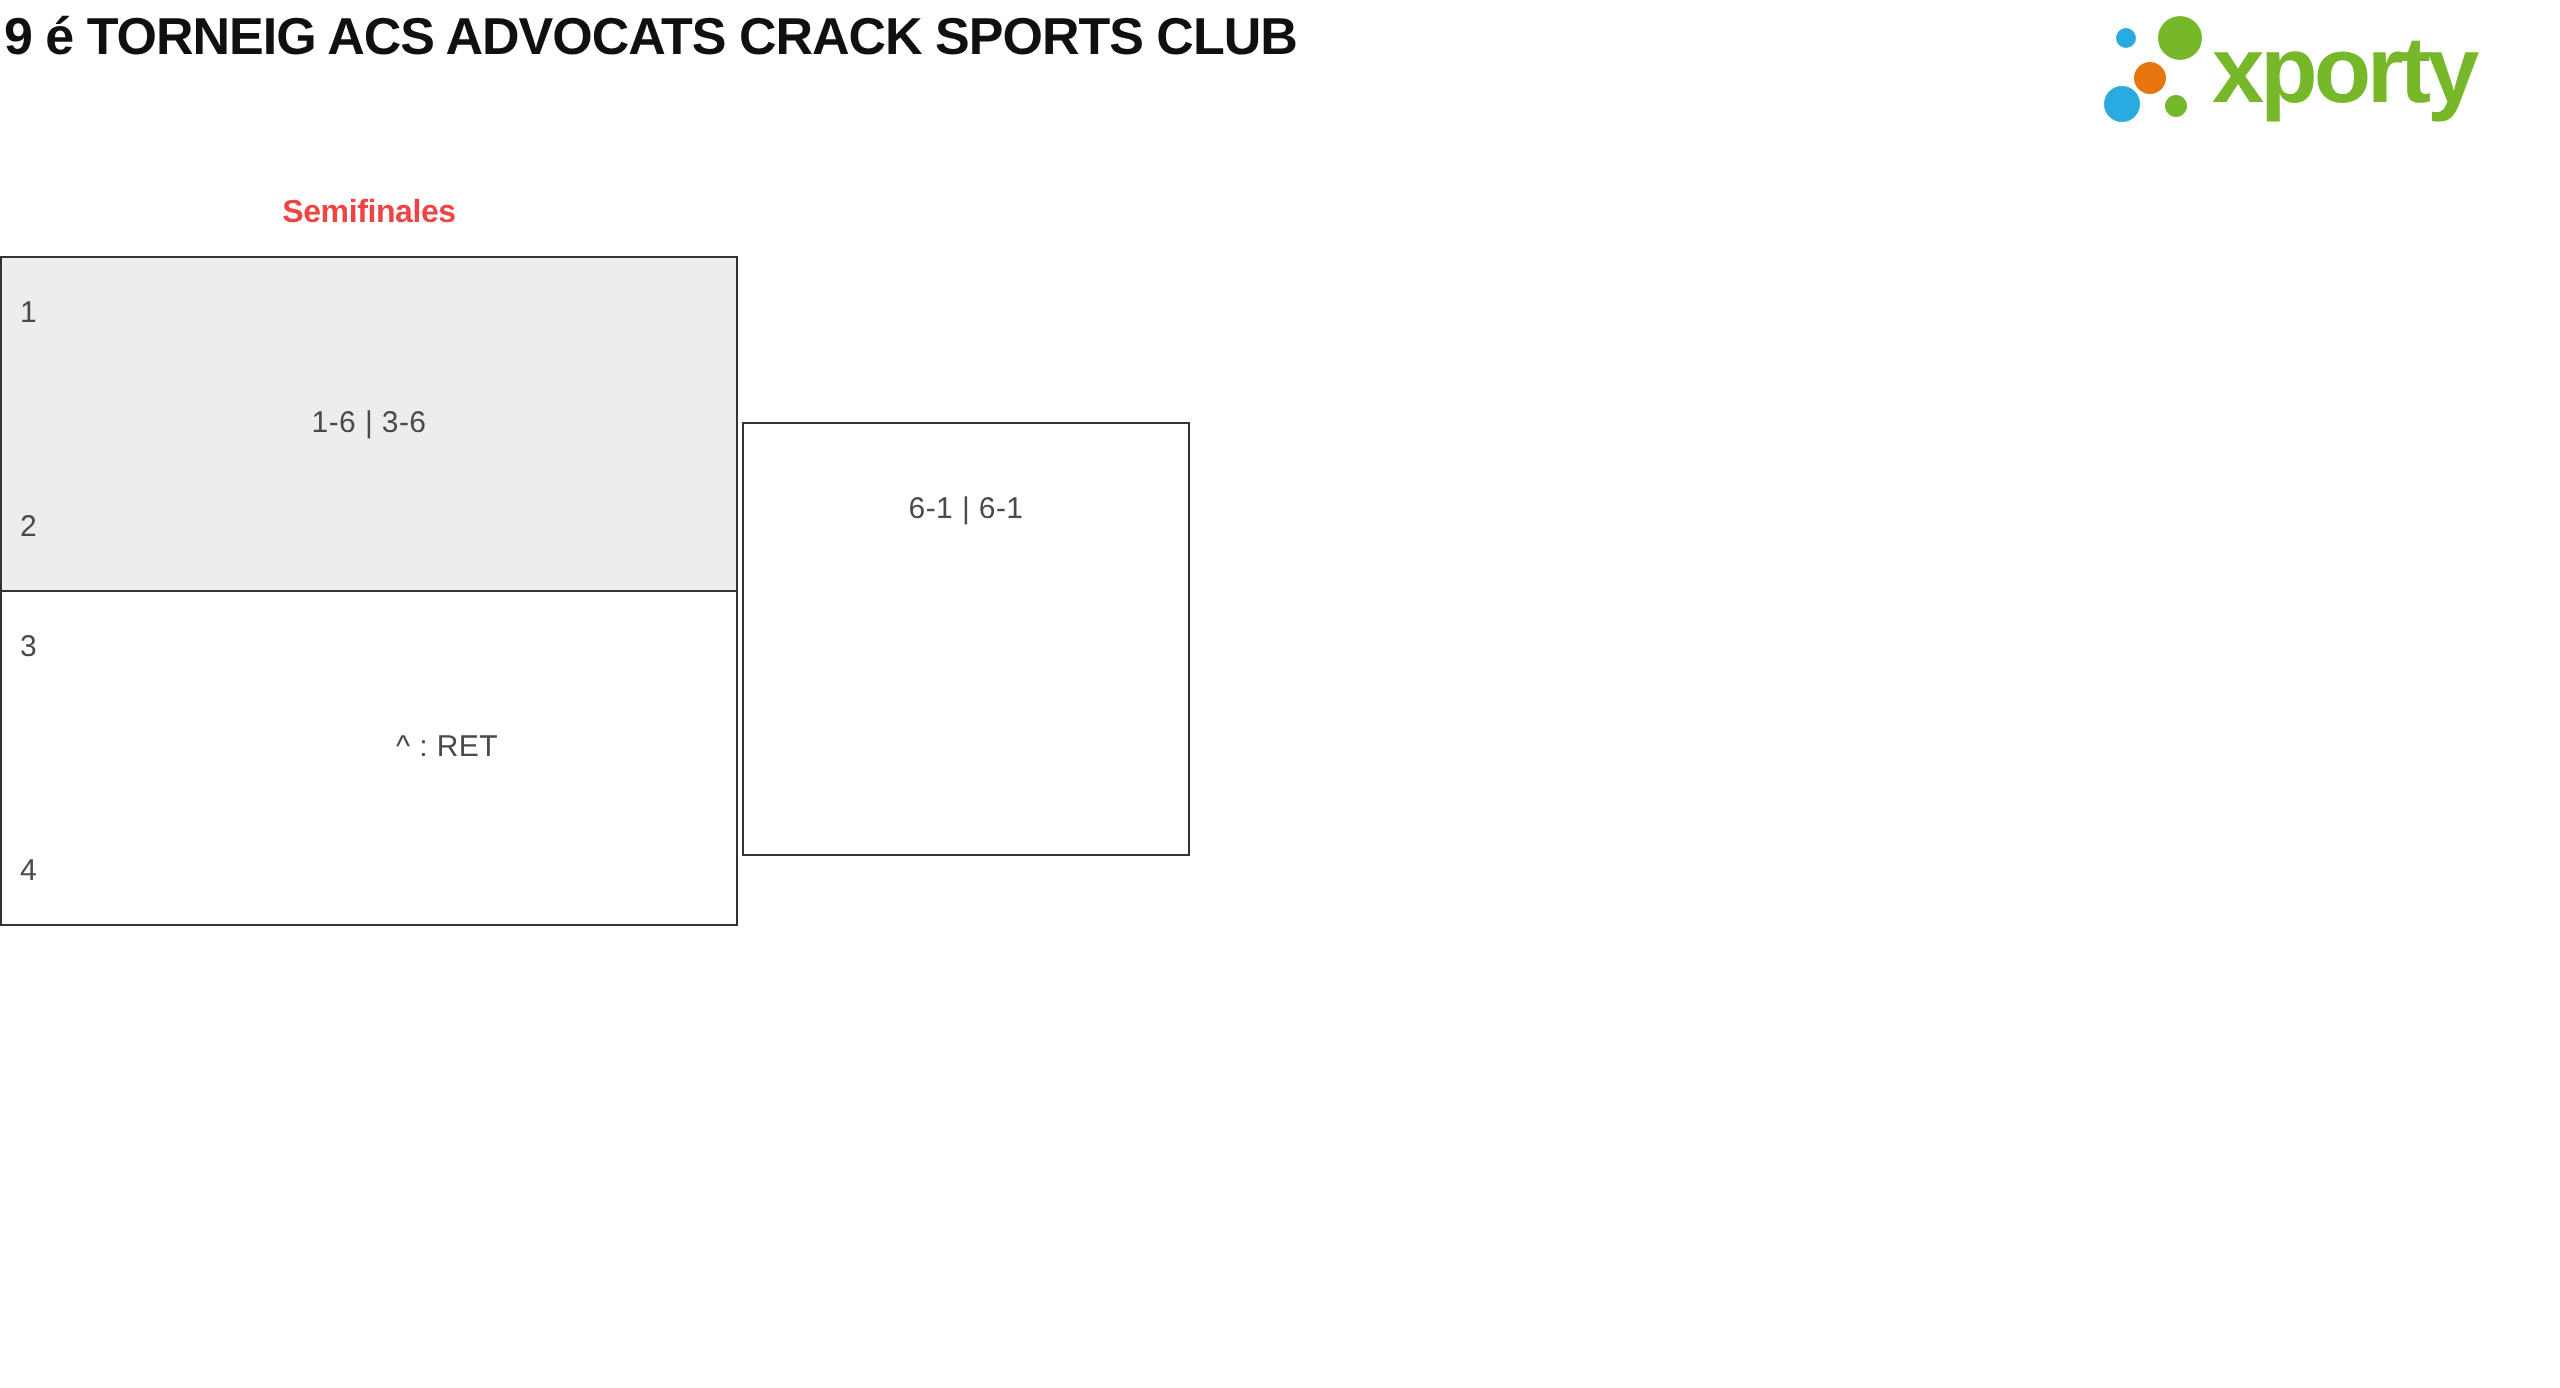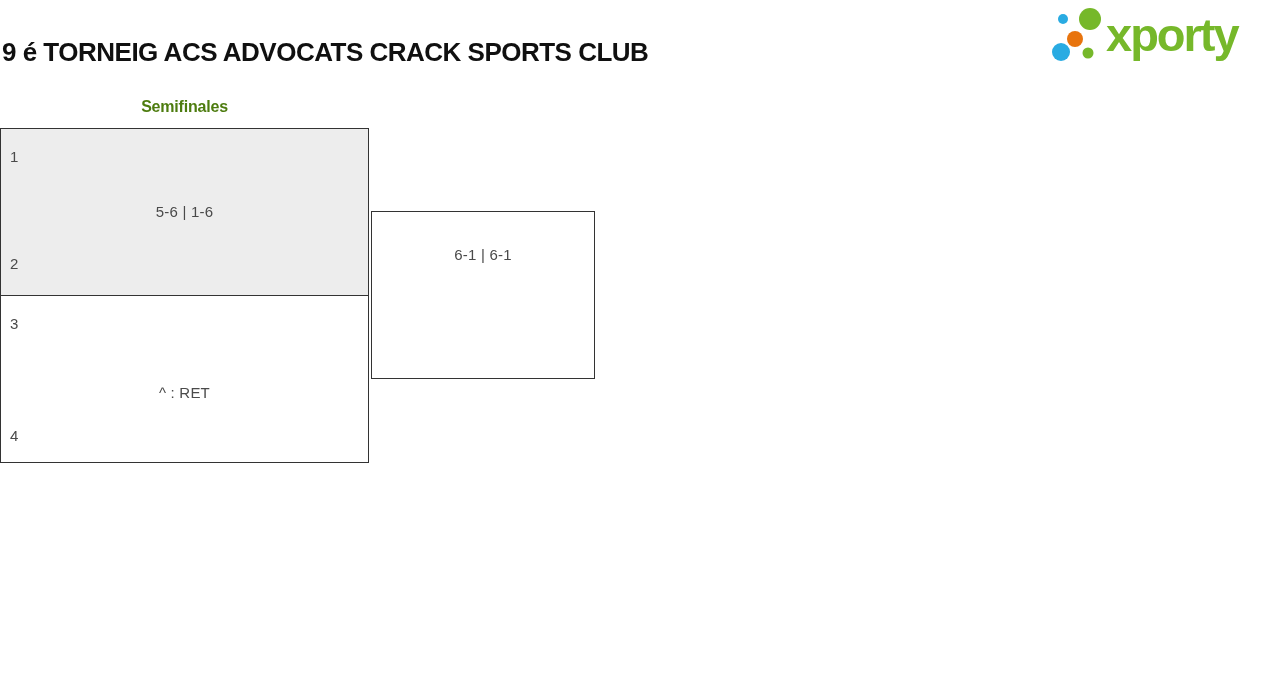--- a/index.html
+++ b/index.html
@@ -7,56 +7,56 @@
     position:relative;
     width:1280px;height:694px;
     background:#ffffff;
     font-family:"Liberation Sans", sans-serif;
     overflow:hidden;
   }
   
   .title{
     position:absolute;left:2px;top:2px;
     font-size:26px;font-weight:700;letter-spacing:-0.5px;
-    line-height:33px;color:#101010;margin-top:34px;
+    line-height:33px;color:#101010;
   }
   .logo{
     position:absolute;top:4px;right:8px;width:228px;height:68px;
   }
   
   .round-header{
     position:absolute;top:98px;
-    font-size:16px;font-weight:700;color:#4d7c0f;
+    font-size:16px;font-weight:700;color:#ef4444;
     text-align:center;letter-spacing:-0.2px;
   }
   .round-header.semis{left:0;width:369px;}
   .round-header.final{left:371px;width:224px;}
   
   .match{
     position:absolute;box-sizing:border-box;
     border:1.5px solid #333333;background:#ffffff;
   }
   .match.sf1{left:0;top:128px;width:369px;height:167px;background:#ededed;border-bottom:none;}
   .match.sf2{left:0;top:295px;width:369px;height:168px;}
-  .match.fin{left:371px;top:211px;width:224px;height:168px;}
+  .match.fin{left:371px;top:211px;width:224px;height:217px;}
   .seed{
     position:absolute;left:9px;
     font-size:15px;color:#4a4a4a;line-height:18px;
   }
   .seed.top{top:19px;}
   .sf1 .seed.bottom{top:126px;}
   .sf2 .seed.top{top:19px;}
   .sf2 .seed.bottom{top:131px;}
   .score{
     position:absolute;left:0;width:100%;
     text-align:center;font-size:15px;color:#4a4a4a;line-height:18px;
     letter-spacing:0.2px;
   }
   .sf1 .score{top:74px;}
-  .sf2 .score{top:88px;}
+  .sf2 .score{top:69px;margin-left:39px;}
   .fin .score{top:34px;}
 </style>
 </head>
 <body>
 
 <div id="screen">
 
   <div class="title">
     <div>9 é TORNEIG ACS ADVOCATS CRACK SPORTS CLUB</div>
   </div>
@@ -67,21 +67,21 @@
     <circle cx="31" cy="35" r="8" fill="#e8740e"></circle>
     <circle cx="17" cy="48" r="9" fill="#29abe2"></circle>
     <circle cx="44" cy="49" r="5.5" fill="#76b82a"></circle>
     <text x="62" y="47" font-family="Liberation Sans, sans-serif" font-size="47" font-weight="bold" letter-spacing="-2" fill="#76b82a">xporty</text>
   </svg>
 
   <div class="round-header semis">Semifinales</div>
 
   <div class="match sf1">
     <span class="seed top">1</span>
-    <span class="score">5-6 | 1-6</span>
+    <span class="score">1-6 | 3-6</span>
     <span class="seed bottom">2</span>
   </div>
 
   <div class="match sf2">
     <span class="seed top">3</span>
     <span class="score">^ : RET</span>
     <span class="seed bottom">4</span>
   </div>
 
   <div class="match fin">

